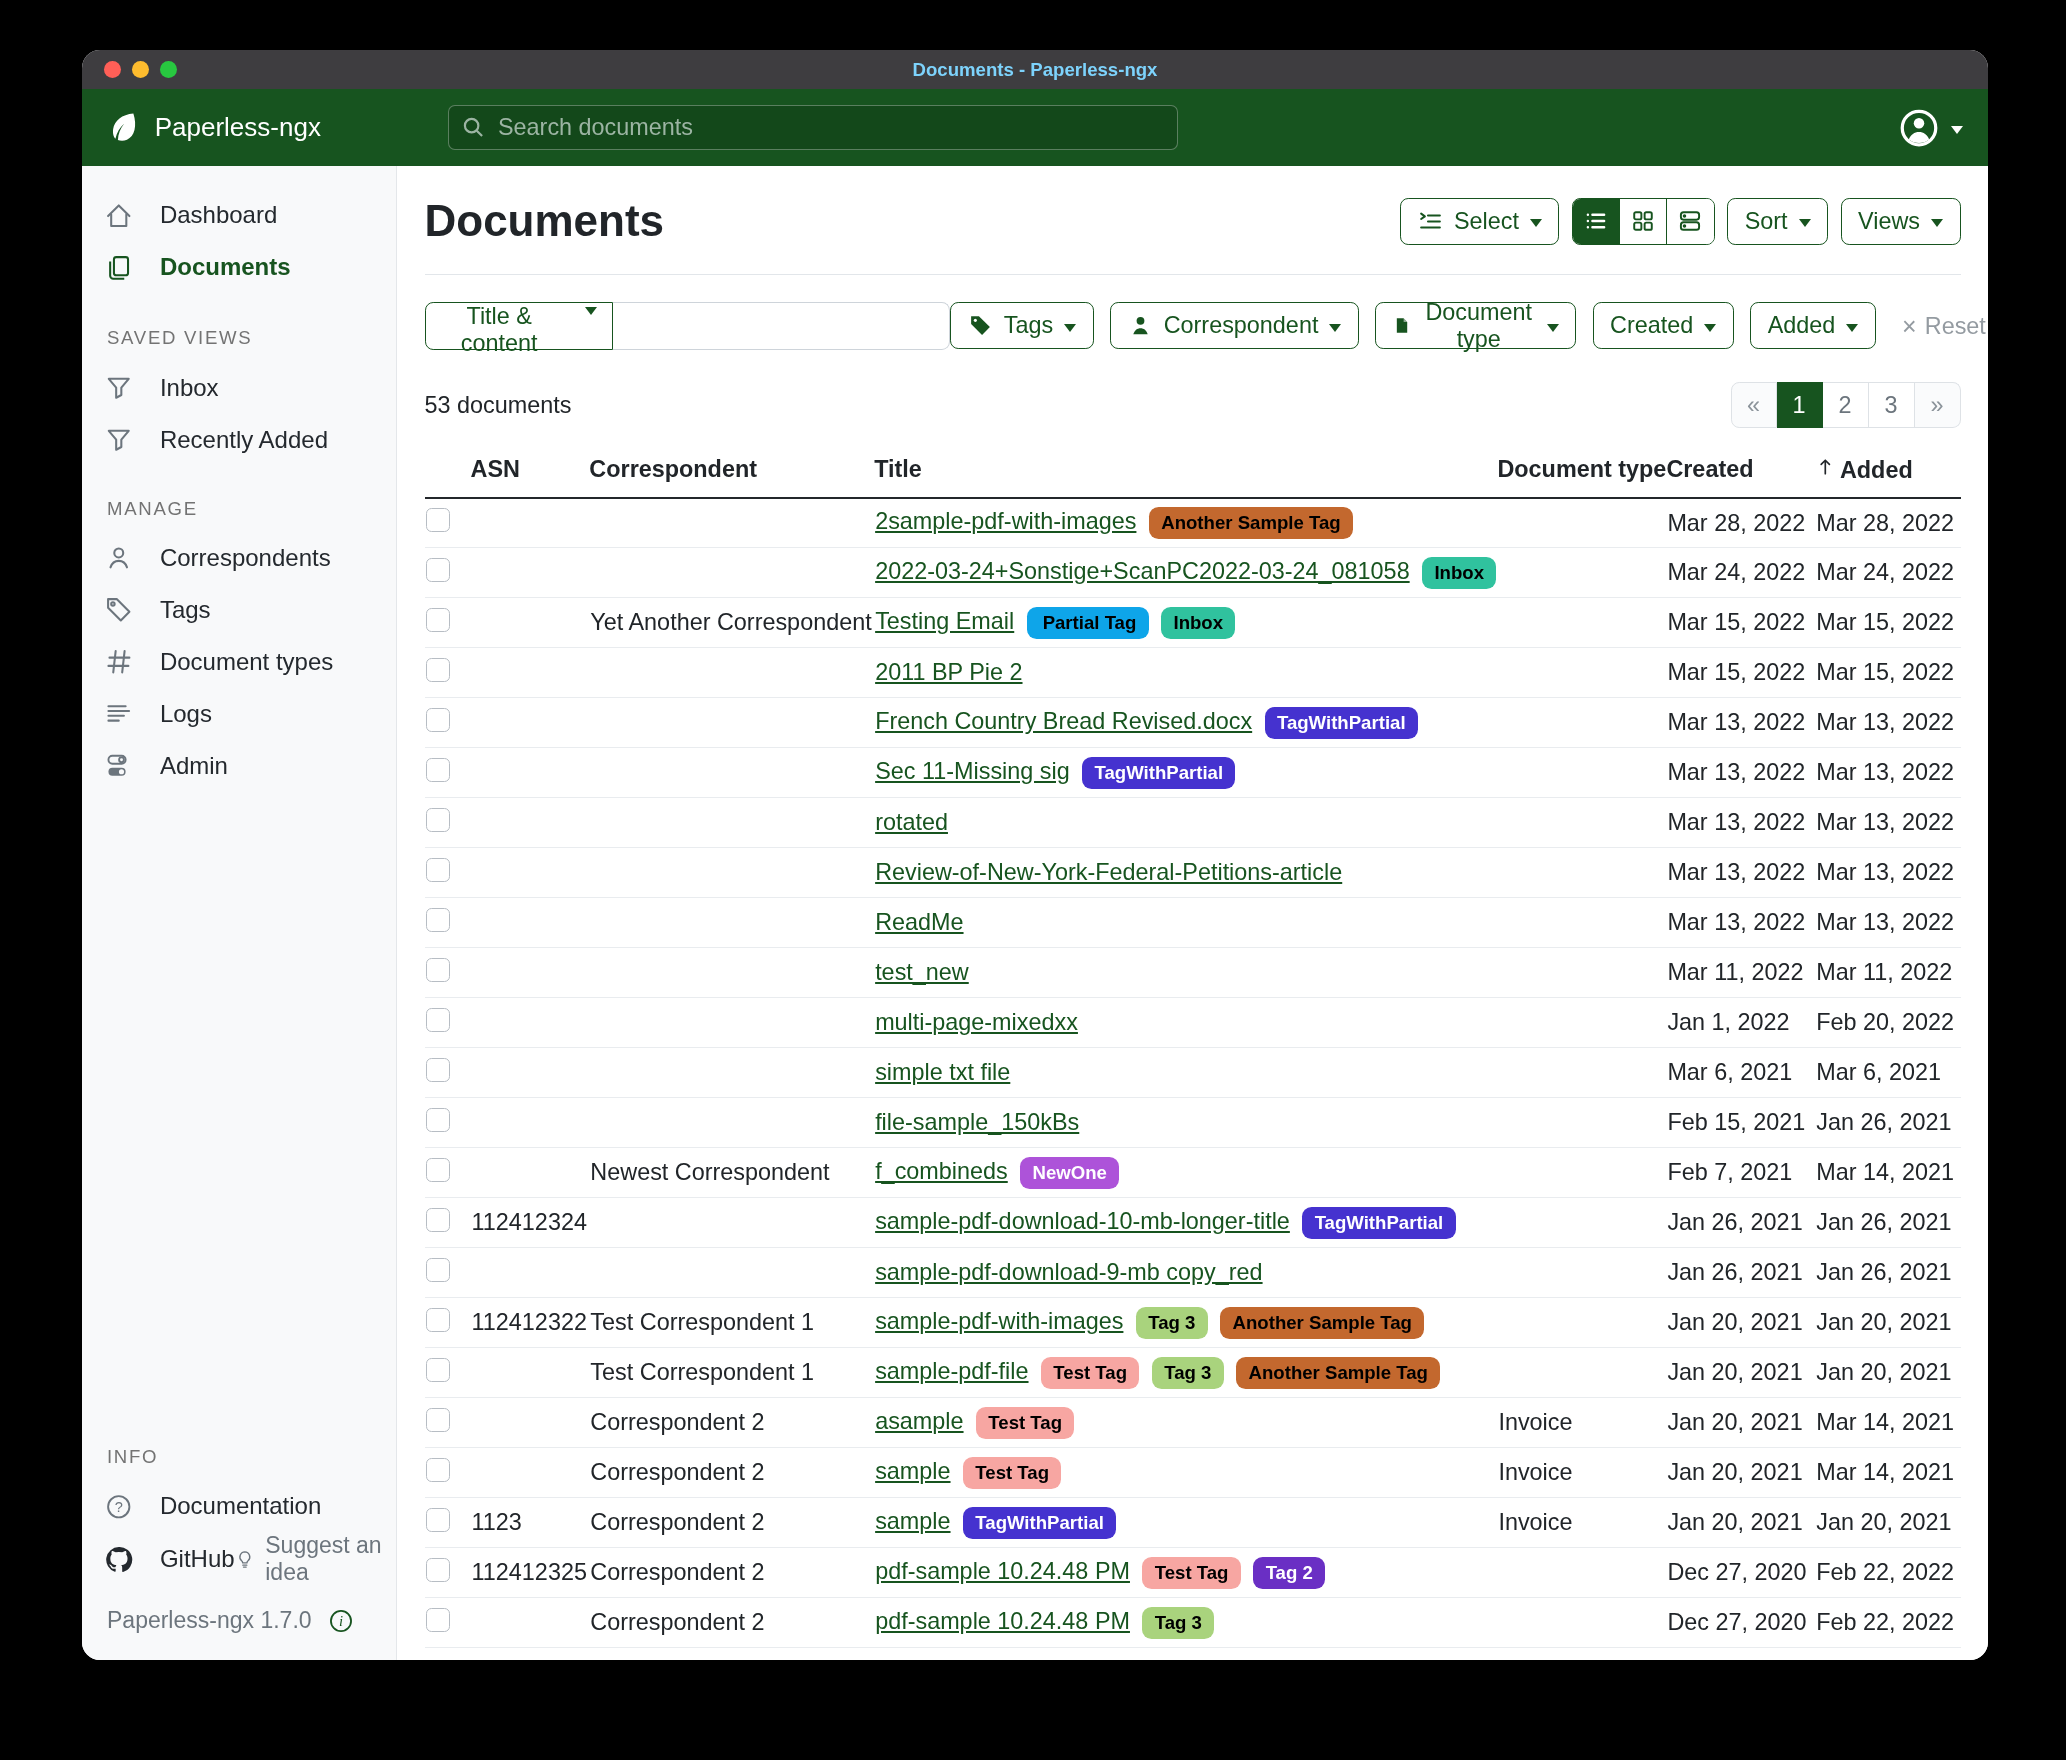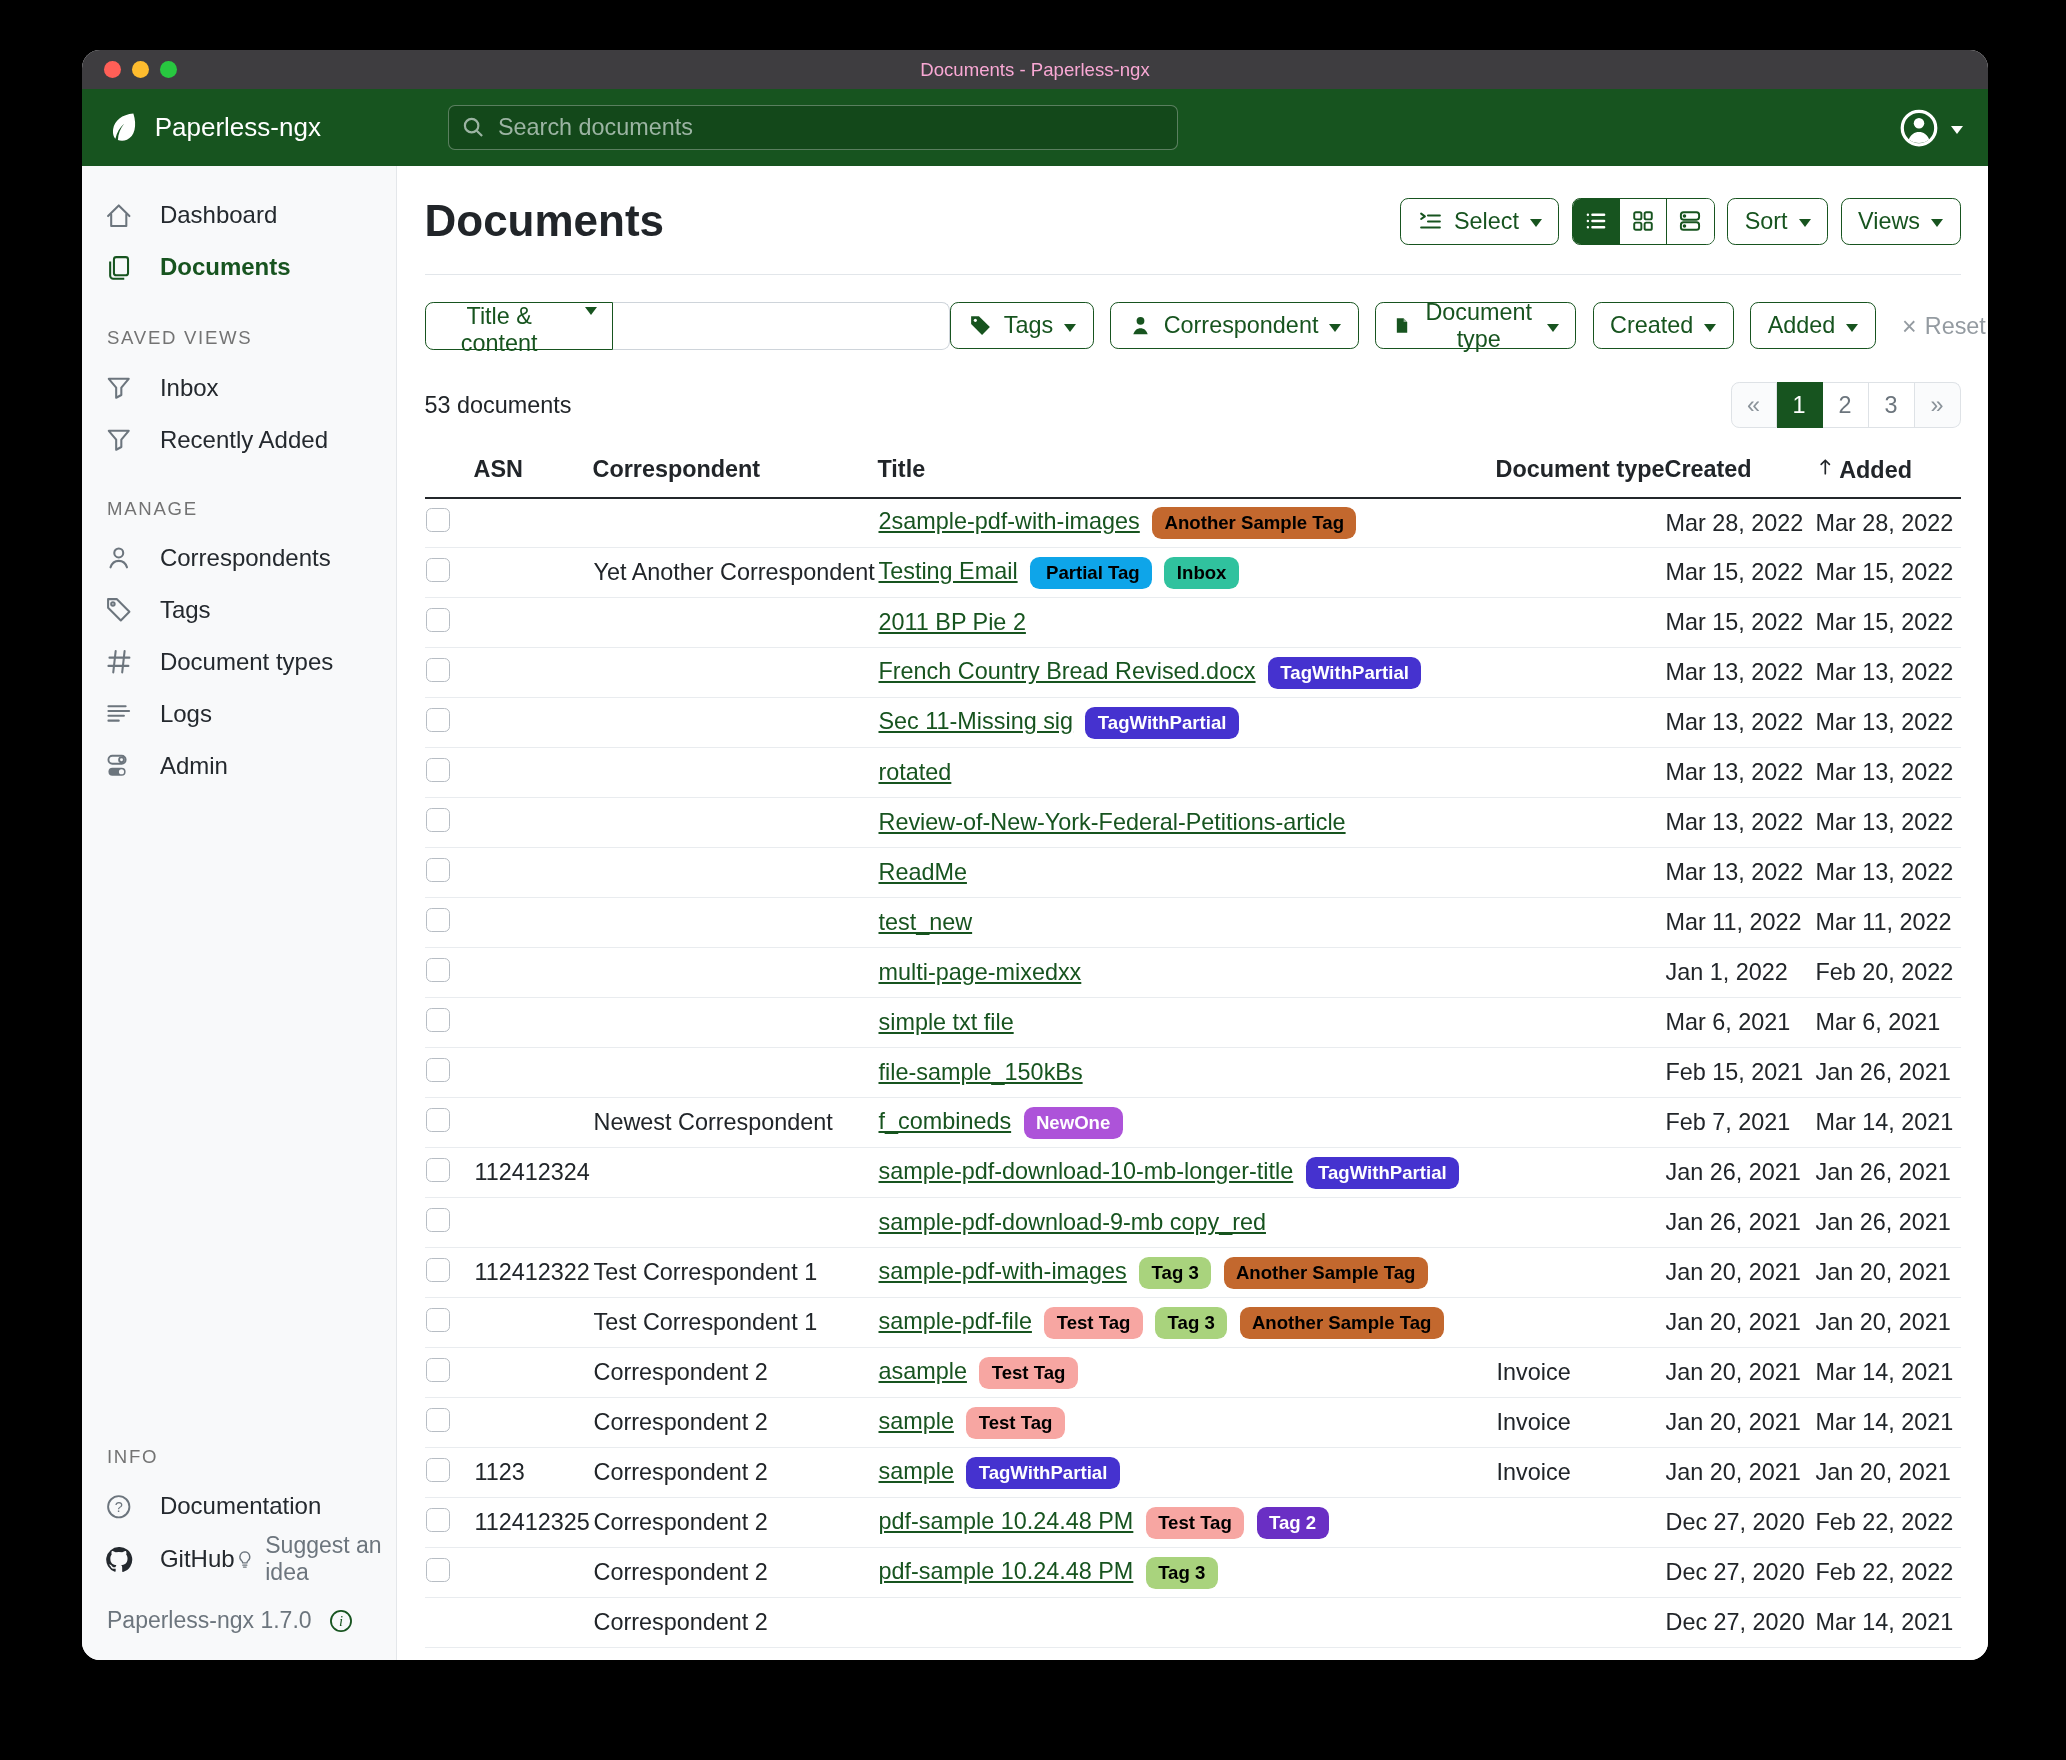--- a/index.html
+++ b/index.html
@@ -24,21 +24,21 @@
   .titlebar {
     flex:0 0 39px; background:#3e3d40;
     display:flex; align-items:center; justify-content:center;
     position:relative;
   }
   .traffic { position:absolute; left:22px; display:flex; gap:11px; }
   .light { width:17px; height:17px; border-radius:50%; }
   .light.red { background:#ff5f57; }
   .light.yellow { background:#febc2e; }
   .light.green { background:#28c840; }
-  .titlebar-text { color:#f9a8d4; font-size:18.6px; font-weight:normal; }
+  .titlebar-text { color:#7dd3fc; font-size:18.6px; font-weight:bold; }
   
   .navbar {
     flex:0 0 77px; background:#17541f;
     position:relative; display:flex; align-items:center;
   }
   .brand { position:absolute; left:26px; display:flex; align-items:center; gap:13.7px; color:#fff; font-size:26px; }
   .brand svg { width:33px; height:33px; }
   .searchbox {
     position:absolute; left:366px; width:730px; height:45px;
     background:rgba(0,0,0,.14);
@@ -443,20 +443,29 @@
               <td></td>
               <td></td>
               <td><a class="doclink">2sample-pdf-with-images</a><span class="badge-tag" style="background: rgb(195, 104, 46); color: rgb(0, 0, 0);">Another Sample Tag</span></td>
               <td></td>
               <td>Mar 28, 2022</td>
               <td>Mar 28, 2022</td>
             </tr>
             <tr>
               <td><span class="cb"></span></td>
               <td></td>
+              <td></td>
+              <td><a class="doclink">2022-03-24+Sonstige+ScanPC2022-03-24_081058</a><span class="badge-tag" style="background: rgb(48, 194, 158); color: rgb(0, 0, 0);">Inbox</span></td>
+              <td></td>
+              <td>Mar 24, 2022</td>
+              <td>Mar 24, 2022</td>
+            </tr>
+            <tr>
+              <td><span class="cb"></span></td>
+              <td></td>
               <td>Yet Another Correspondent</td>
               <td><a class="doclink">Testing Email</a><span class="badge-tag" style="background: #0ea5e9; color: rgb(0, 0, 0); padding-left: 16px;">Partial Tag</span><span class="badge-tag" style="background: rgb(48, 194, 158); color: rgb(0, 0, 0);">Inbox</span></td>
               <td></td>
               <td>Mar 15, 2022</td>
               <td>Mar 15, 2022</td>
             </tr>
             <tr>
               <td><span class="cb"></span></td>
               <td></td>
               <td></td>

